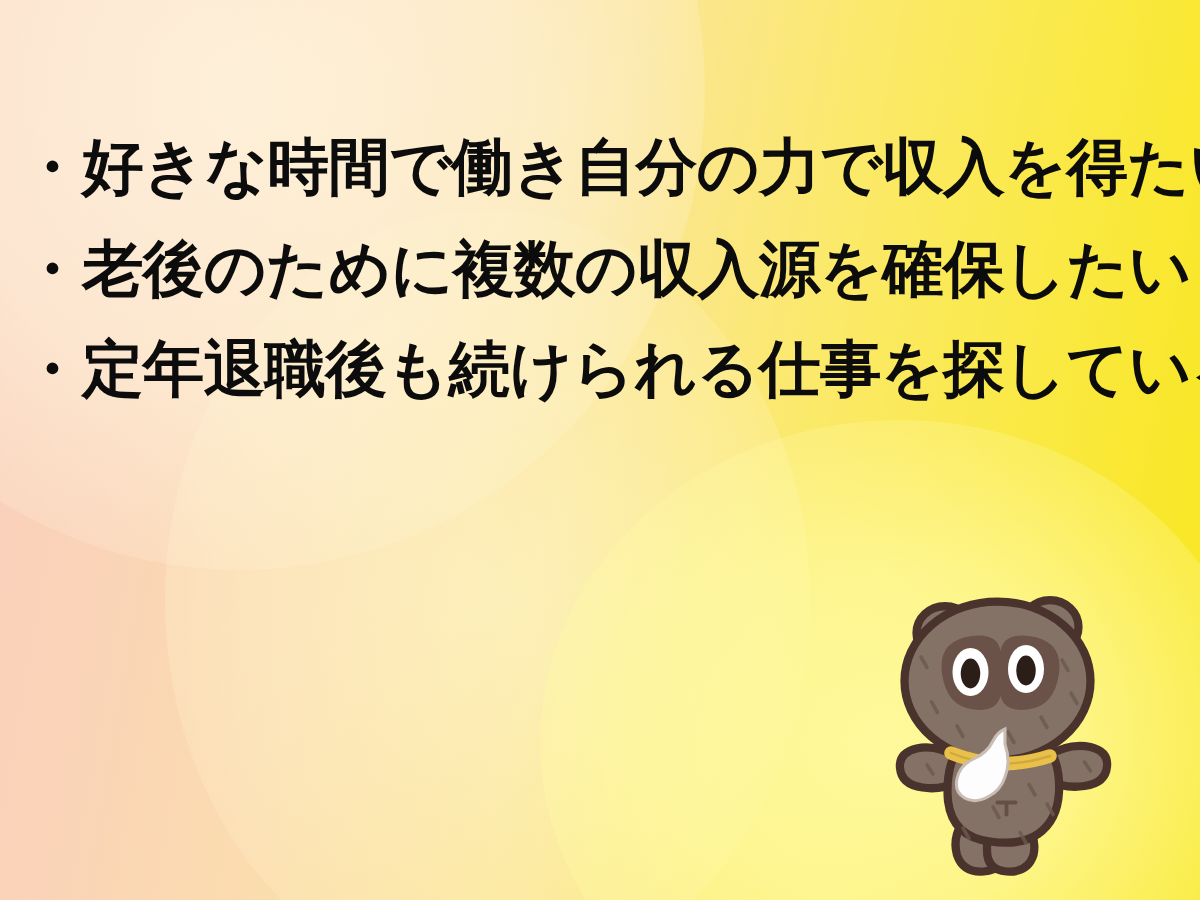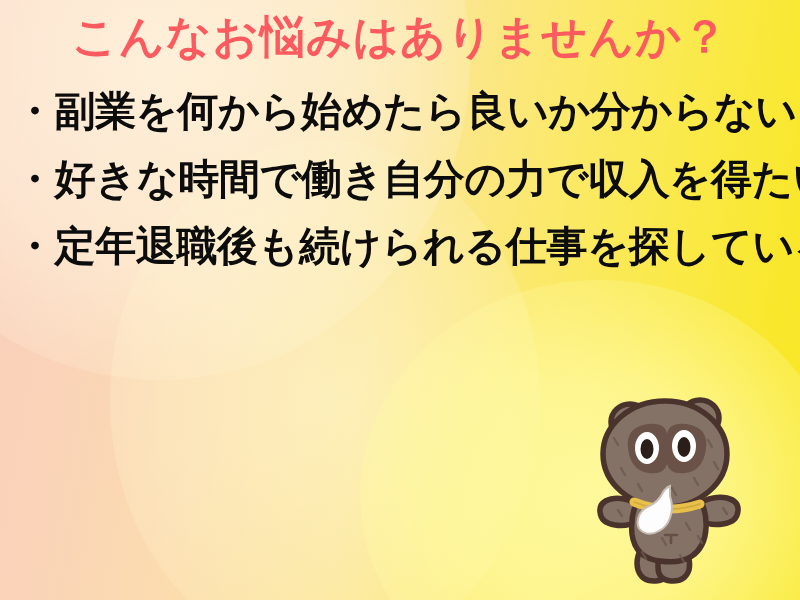--- a/index.html
+++ b/index.html
@@ -87,25 +87,24 @@
 </style>
 </head>
 <body>
 
 <div id="slide">
 
   <div class="blob-tl"></div>
   <div class="blob-mid"></div>
   <div class="glow-br"></div>
 
-  <div class="title">こんなお悩みはありませんか？</div>
 
   <div class="bullets">
-    <span class="bullet-line">・副業を何から始めたら良いか分からない</span>
     <span class="bullet-line">・好きな時間で働き自分の力で収入を得たい</span>
+    <span class="bullet-line">・老後のために複数の収入源を確保したい</span>
     <span class="bullet-line">・定年退職後も続けられる仕事を探している</span>
   </div>
 
   <div class="mascot">
     <svg viewBox="0 0 176 196" xmlns="http://www.w3.org/2000/svg">
       <g stroke="#4a332c" stroke-width="5.5" stroke-linejoin="round" stroke-linecap="round">
 
         <ellipse cx="42" cy="30" rx="19" ry="18" fill="#857267"></ellipse>
 
         <ellipse cx="112" cy="26" rx="19" ry="18" fill="#857267"></ellipse>

